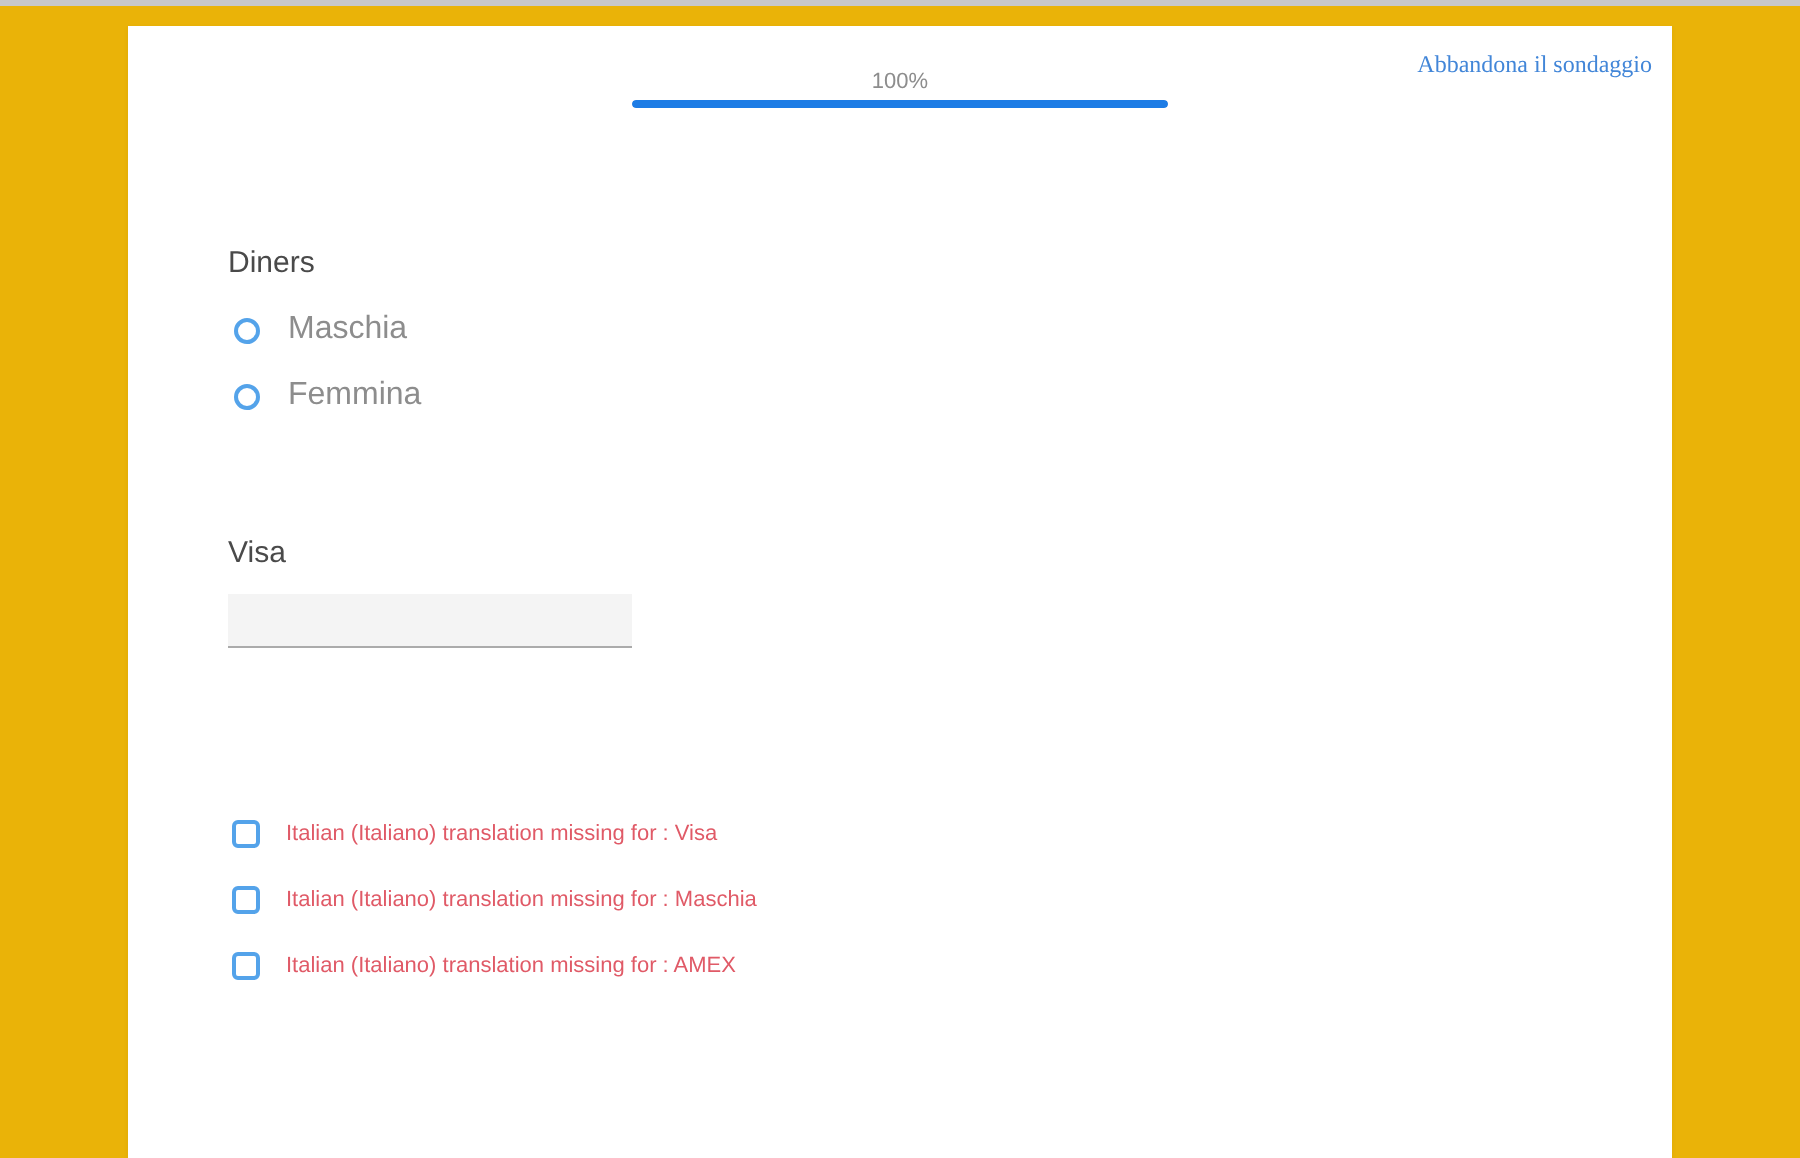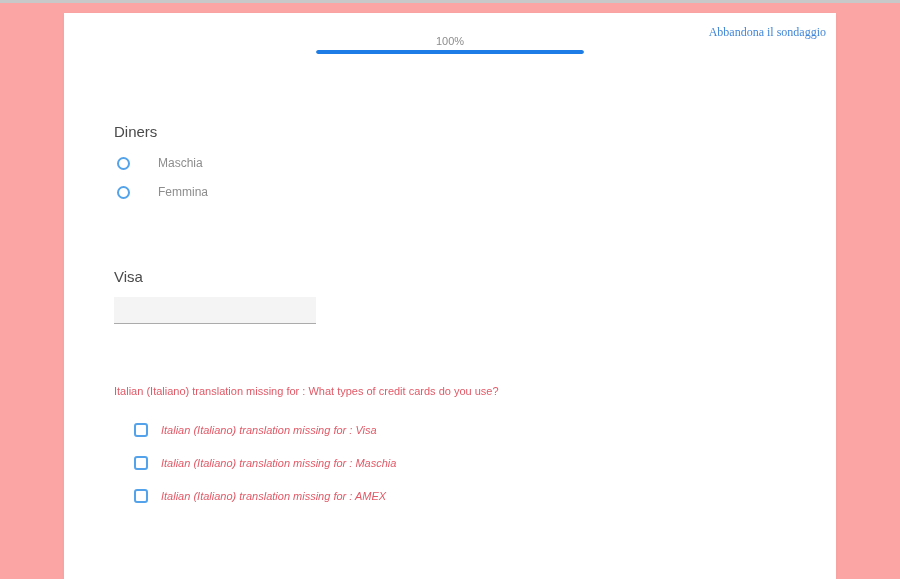--- a/index.html
+++ b/index.html
@@ -6,21 +6,21 @@
   html, body { width: 900px; height: 579px; }
   body {
     font-family: "Liberation Sans", "DejaVu Sans", sans-serif;
     background: #f4f4f4;
     overflow: hidden;
   }
   .viewport {
     position: relative;
     width: 900px;
     height: 579px;
-    background: #fca5a5;
+    background: #eab308;
     overflow: hidden;
   }
   .top-strip {
     position: absolute;
     top: 0; left: 0;
     width: 100%; height: 3px;
     background: #c8c8c8;
   }
   .card {
     position: absolute;
@@ -89,22 +89,22 @@
   .q-gender .option-row + .option-row { margin-top: 15px; }
 
   .radio-circle {
     width: 13px; height: 13px;
     border: 2px solid #54a3ea;
     border-radius: 50%;
     background: #ffffff;
     flex: 0 0 13px;
   }
   .opt-label {
-    margin-left: 28px;
-    font-size: 12px;
+    margin-left: 14px;
+    font-size: 16px;
     color: #8d8d8d;
   }
 
   .name-input {
     display: block;
     margin-top: 12px;
     width: 202px;
     height: 27px;
     background: #f4f4f4;
     border: none;
@@ -114,21 +114,21 @@
     padding: 0 6px;
     outline: none;
   }
 
   .q-title-missing {
     font-size: 11px;
     font-weight: 400;
     color: #e05a67;
     line-height: 13px;
   }
-  .q-cards .option-row { margin-left: 20px; font-style: italic; }
+  .q-cards .option-row { margin-left: 2px; }
   .q-cards .option-row.first { margin-top: 25px; }
   .q-cards .option-row + .option-row { margin-top: 19px; }
   .checkbox-square {
     width: 14px; height: 14px;
     border: 2px solid #54a3ea;
     border-radius: 3px;
     background: #ffffff;
     flex: 0 0 14px;
   }
   .opt-label-missing {
@@ -162,21 +162,20 @@
         <span class="opt-label">Femmina</span>
       </div>
     </section>
 
     <section class="question q-name">
       <h2 class="q-title">Visa</h2>
       <input class="name-input" type="text" value="" style="">
     </section>
 
     <section class="question q-cards">
-      <h2 class="q-title-missing">Italian (Italiano) translation missing for : What types of credit cards do you use?</h2>
       <div class="option-row first">
         <span class="checkbox-square"></span>
         <span class="opt-label-missing">Italian (Italiano) translation missing for : Visa</span>
       </div>
       <div class="option-row">
         <span class="checkbox-square"></span>
         <span class="opt-label-missing">Italian (Italiano) translation missing for : Maschia</span>
       </div>
       <div class="option-row">
         <span class="checkbox-square"></span>

